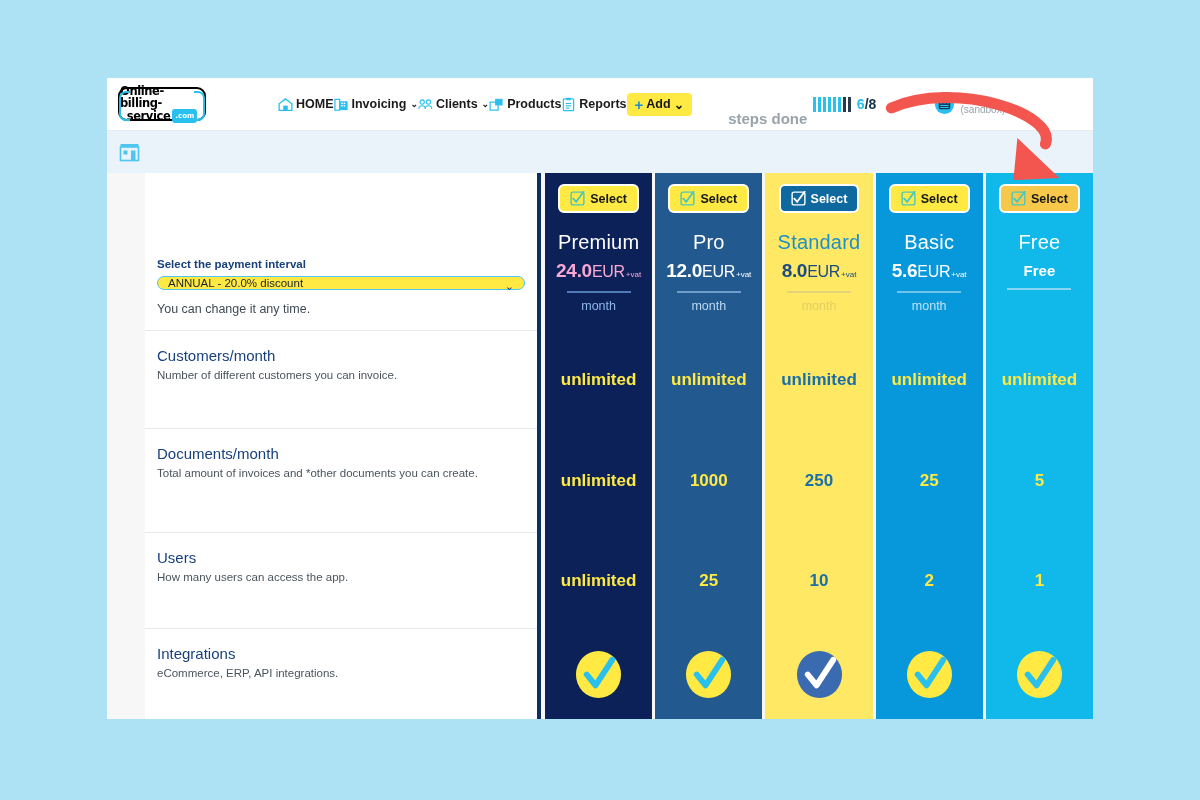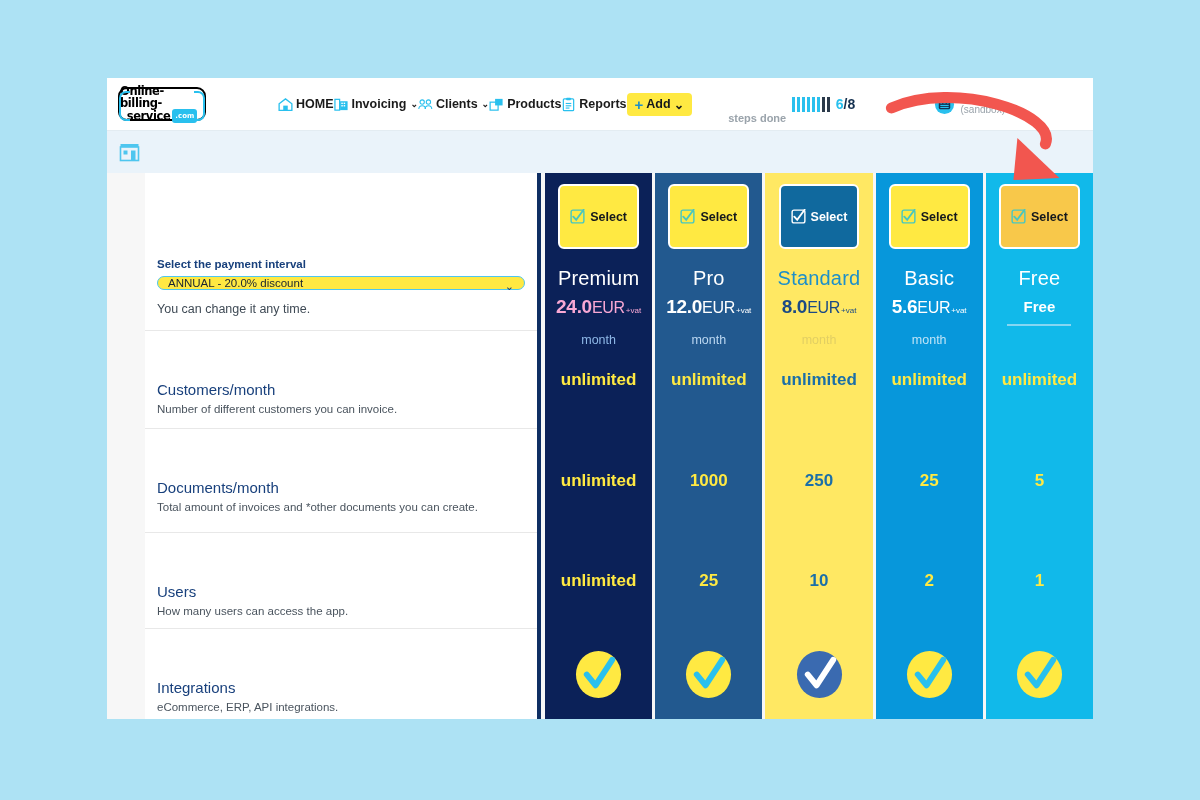--- a/index.html
+++ b/index.html
@@ -60,21 +60,21 @@
 
   .add-btn {
     display: flex; align-items: center; gap: 3px;
     background: #ffe942; border-radius: 4px;
     padding: 4px 8px; font-size: 12.5px; font-weight: bold; color: #14181c;
     cursor: pointer;
   }
   .add-plus { color: #1d8fc9; font-size: 15px; font-weight: bold; line-height: 11px; }
 
   .steps { display: flex; align-items: center; gap: 6px; margin-left: 36px; }
-  .steps-label { font-size: 11px; color: #9aa3ab; font-weight: bold; margin-top: 28px; }
+  .steps-label { font-size: 15px; color: #9aa3ab; font-weight: bold; margin-top: 28px; }
   .tally { display: flex; gap: 2.5px; align-items: center; }
   .tally i { display: block; width: 2.5px; height: 15px; background: #29c0ee; }
   .tally i.off { background: #2b3a4a; }
   .steps-count { font-size: 14px; font-weight: bold; color: #29c0ee; }
   .steps-count .den { color: #14304f; }
 
   .user { display: flex; align-items: center; gap: 6px; margin-left: auto; margin-right: 88px; }
   .avatar { width: 21px; height: 21px; flex: none; }
   .user-txt { line-height: 11px; }
   .user-name { font-size: 10px; color: #29c0ee; font-weight: bold; display:block; }
@@ -111,36 +111,36 @@
     height: 14px;
     display: flex; align-items: center;
     padding: 0 10px;
     cursor: pointer;
   }
   .select-val { font-size: 11.5px; color: #1b2430; font-weight: 500; }
   .select-caret { position: absolute; right: 10px; top: 3px; font-size: 11px; color: #1b3c6e; }
   .hint { font-size: 12.5px; color: #3f4a55; margin-top: 12px; }
 
   .feat { padding: 16px 12px 0 12px; }
-  .feat-h { font-size: 15px; color: #18407c; margin-bottom: 3px; margin-top: 34px; }
+  .feat-h { font-size: 15px; color: #18407c; margin-bottom: 3px; }
   .feat-p { font-size: 11.5px; color: #4a545e; line-height: 16px; }
 
   .r1 { height: 98px; }
   .r2 { height: 104px; }
   .r3 { height: 96px; }
   .r4 { height: 90px; border-bottom: none; }
 
   
   .plans { display: flex; flex: 1; gap: 3px; padding-left: 4px; }
   .plan { flex: 1; display: flex; flex-direction: column; align-items: center; }
 
   .plan-head { height: 158px; width: 100%; display: flex; flex-direction: column; align-items: center; padding-top: 11px; }
   .sel-btn {
     display: flex; align-items: center; gap: 5px;
-    border-radius: 6px; padding: 23px 10px;
+    border-radius: 6px; padding: 5px 10px;
     font-size: 12.5px; font-weight: bold;
     cursor: pointer;
     border: 2px solid #fff;
   }
   .sel-ico { width: 15px; height: 15px; flex: none; }
   .plan-name { font-size: 20px; margin-top: 18px; letter-spacing: 0.2px; }
   .plan-price { margin-top: 6px; display: flex; align-items: baseline; }
   .price-num { font-size: 19px; font-weight: bold; letter-spacing: -0.3px; }
   .price-cur { font-size: 16px; letter-spacing: -0.3px; }
   .price-vat { font-size: 8px; margin-left: 1px; }

